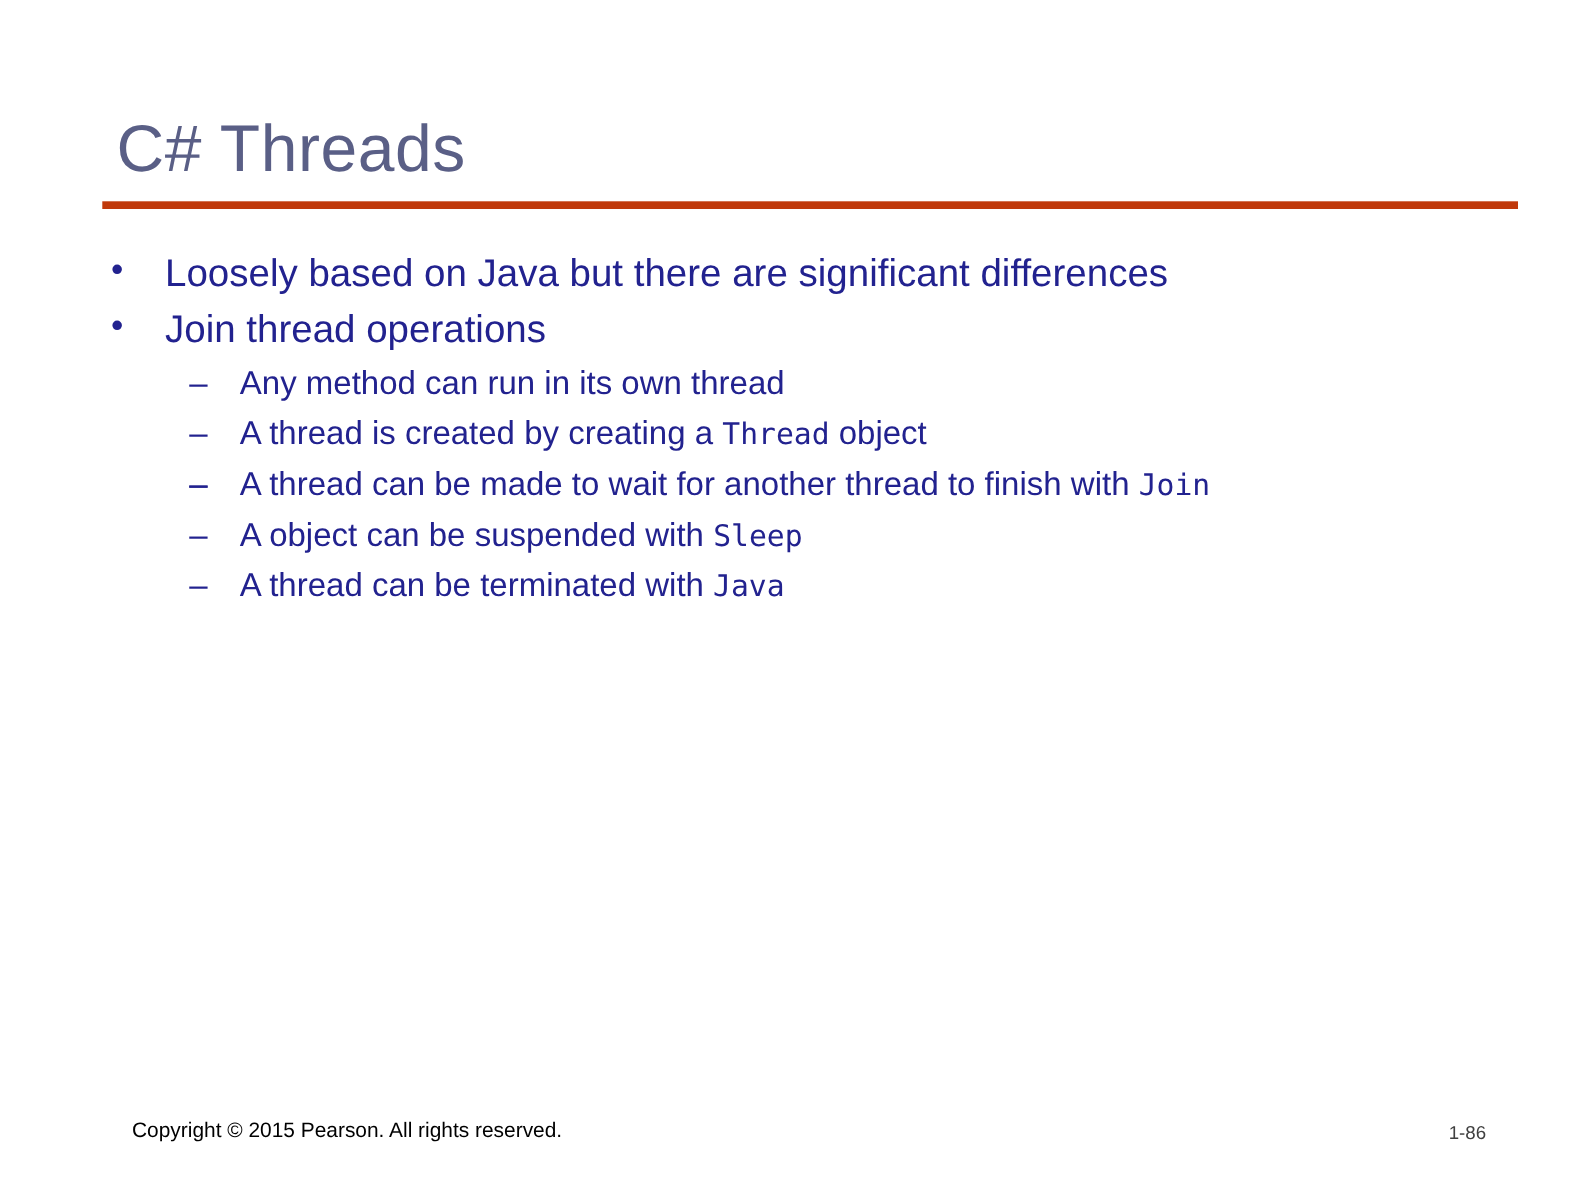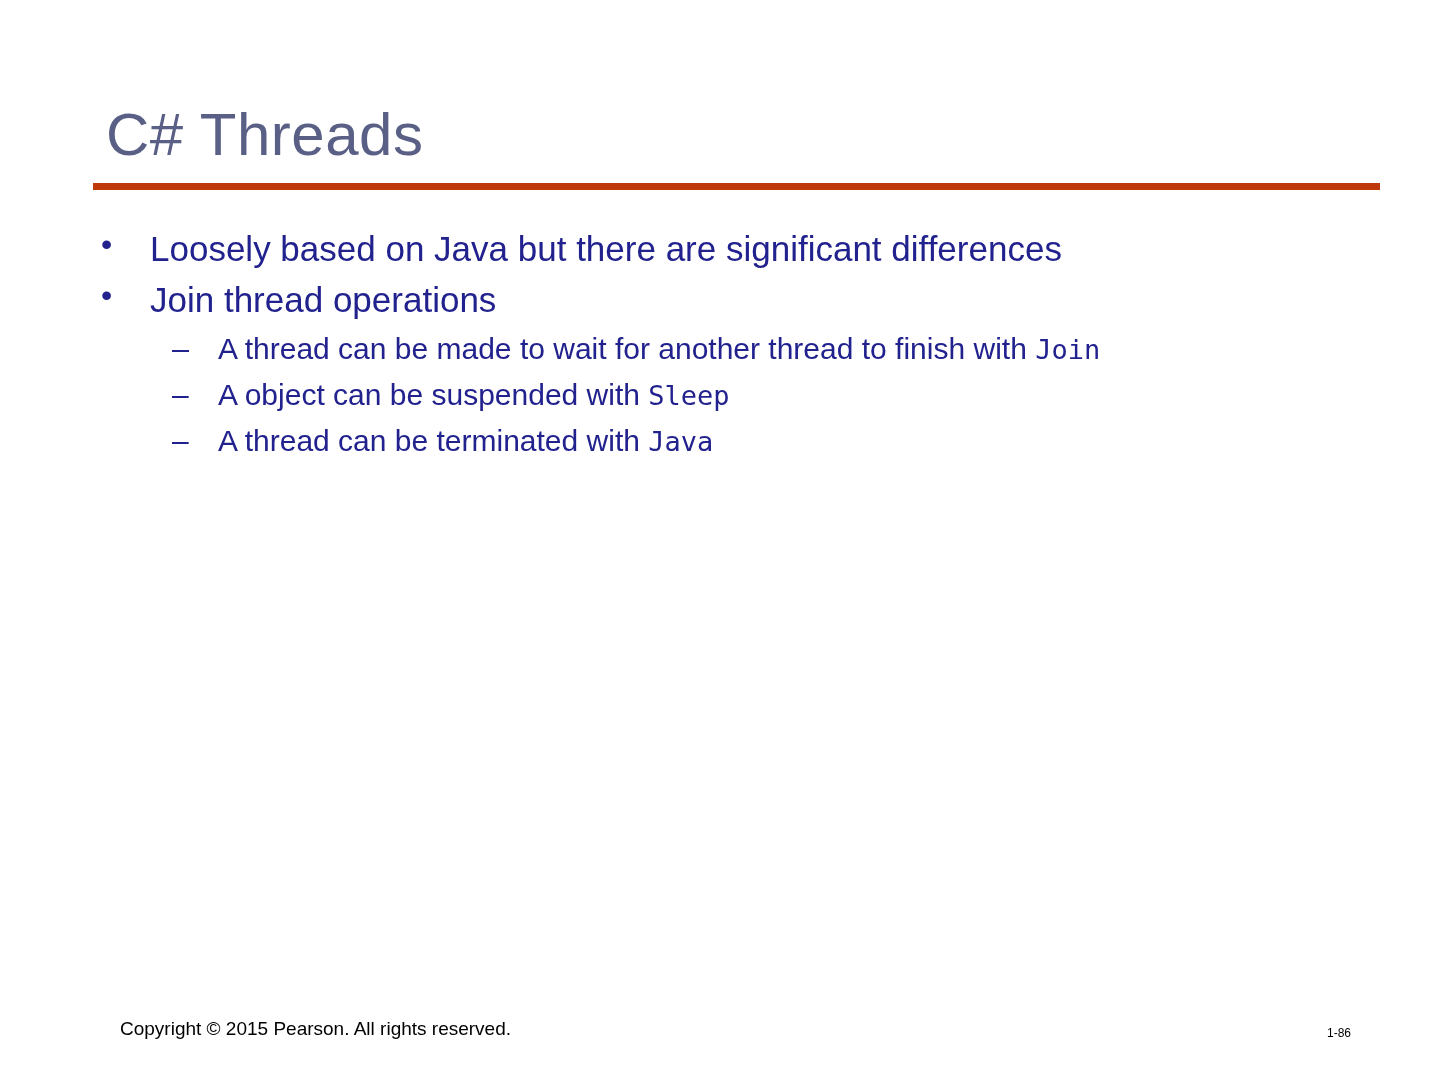--- a/index.html
+++ b/index.html
@@ -84,39 +84,39 @@
     left: 120px;
     bottom: 40px;
     font-size: 19px;
     color: #000000;
     font-family: "Liberation Sans", sans-serif;
   }
   .footer-right {
     position: absolute;
     right: 62px;
     bottom: 40px;
-    font-size: 12px;
-    color: #000000;
+    font-size: 17px;
+    color: #404040;
     font-family: "Liberation Sans", sans-serif;
   }
 </style>
 </head>
 <body>
 
 <div class="slide">
 
   <h1 class="slide-title">C# Threads</h1>
 
   <div class="title-rule"></div>
 
   <div class="body" id="bullet-list">
       <div class="l1"><span class="bullet">•</span><span><span>Loosely based on Java but there are significant differences</span></span></div>
       <div class="l1"><span class="bullet">•</span><span><span>Join thread operations</span></span></div>
-      <div class="l2"><span class="dash">–</span></div>
-      <div class="l2"><span class="dash">–</span></div>
+      <div class="l2"><span class="dash">–</span><span><span>Any method can run in its own thread</span></span></div>
+      <div class="l2"><span class="dash">–</span><span><span>A thread is created by creating a </span><span class="mono">Thread</span><span> object</span></span></div>
       <div class="l2"><span class="dash">–</span></div>
       <div class="l2"><span class="dash">–</span><span><span>A thread can be made to wait for another thread to finish with </span><span class="mono">Join</span></span></div>
       <div class="l2"><span class="dash">–</span><span><span>A object can be suspended with </span><span class="mono">Sleep</span></span></div>
       <div class="l2"><span class="dash">–</span><span><span>A thread can be terminated with </span><span class="mono">Java</span></span></div>
     </div>
 
   <div class="footer-left">Copyright © 2015 Pearson. All rights reserved.</div>
   <div class="footer-right">1-86</div>
 
 </div>

